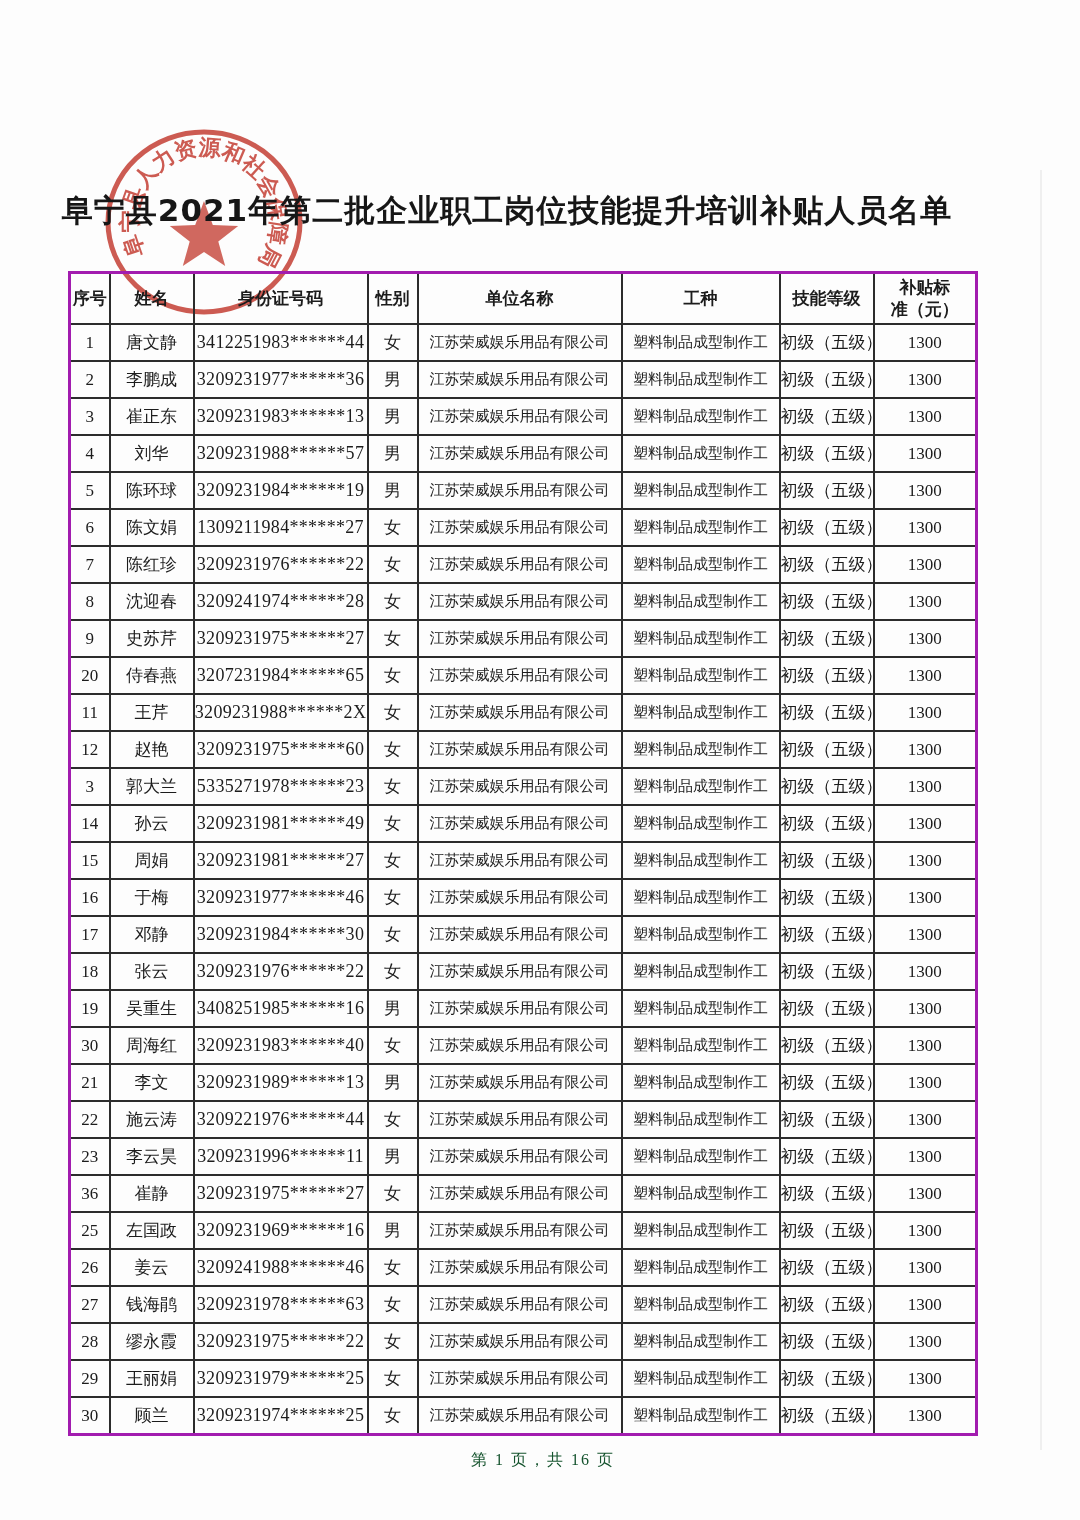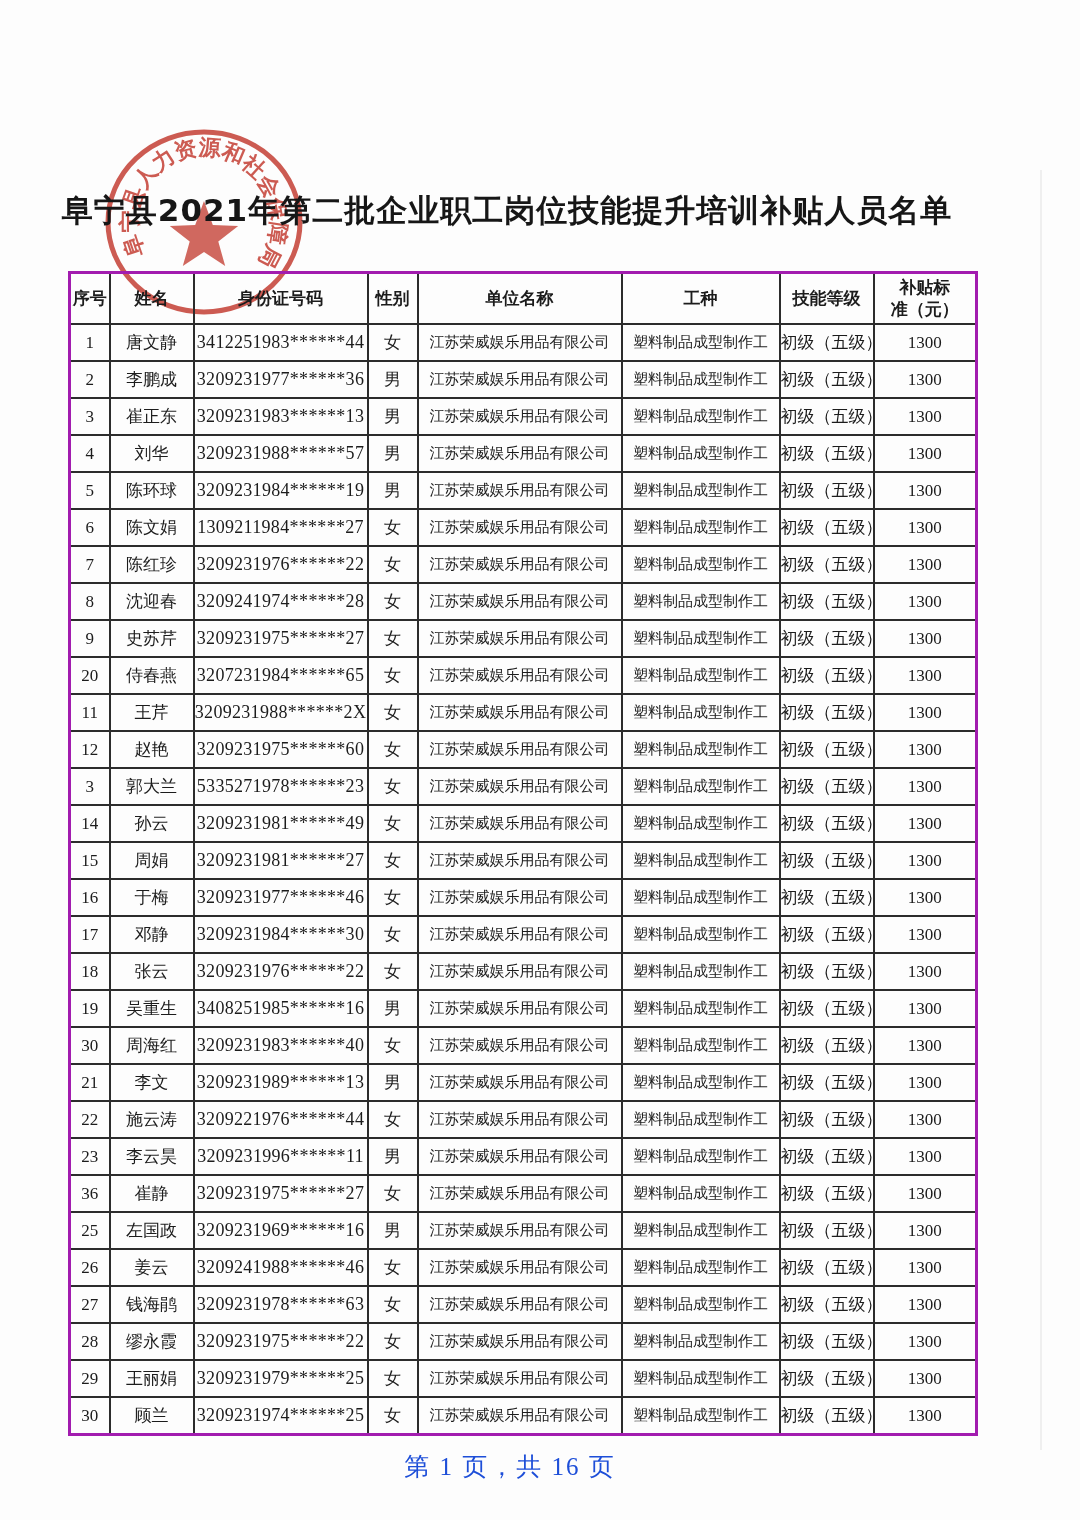--- a/index.html
+++ b/index.html
@@ -48,21 +48,21 @@
     white-space:pre-line;line-height:1.25;
   }
   .roster tbody td{height:35px;font-size:17px;color:#1c1c1c;}
   .roster tbody td:nth-child(3){font-size:18px;letter-spacing:.3px;margin-left:12px;}
   .roster tbody td:nth-child(5),
   .roster tbody td:nth-child(6){font-size:15px;}
 
   
   .footer{
     position:absolute;top:1450px;left:0;width:1020px;text-align:center;
-    font-size:25px;letter-spacing:2px;color:#1d4ed8;
+    font-size:16px;letter-spacing:2px;color:#14532d;padding-left:33px;
   }
 
   
   .scan-edge{
     position:absolute;right:38px;top:170px;height:1280px;width:2px;
     background:rgba(120,120,120,.10);
   }
 </style>
 </head>
 <body>

